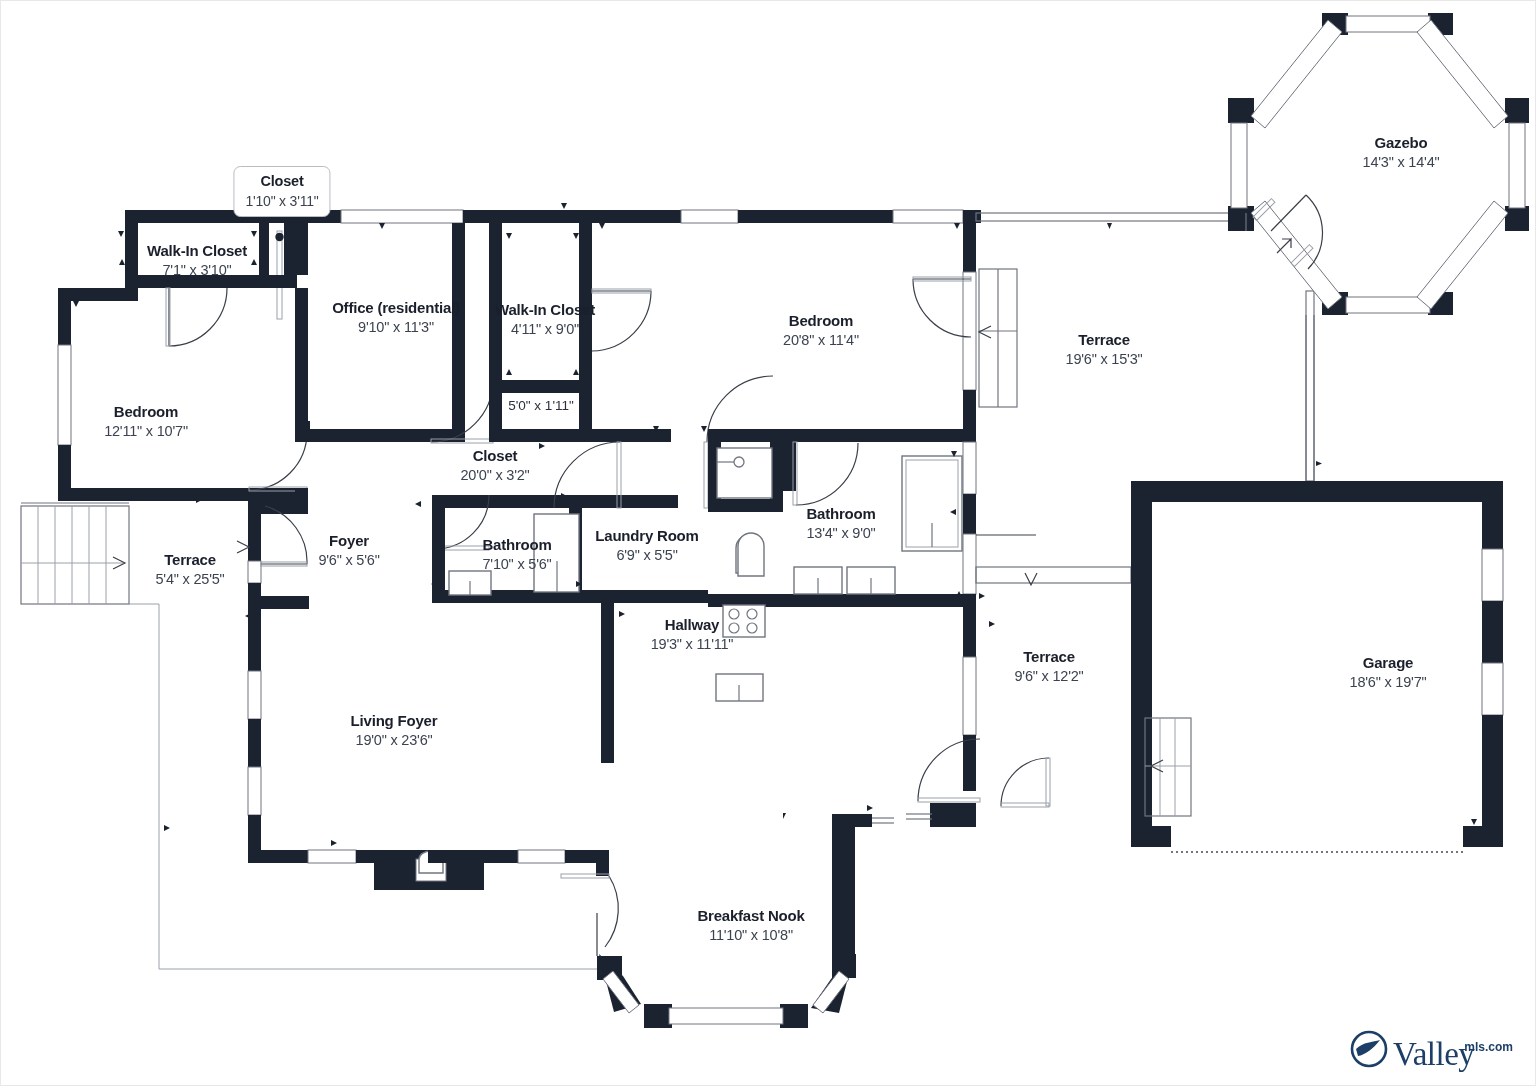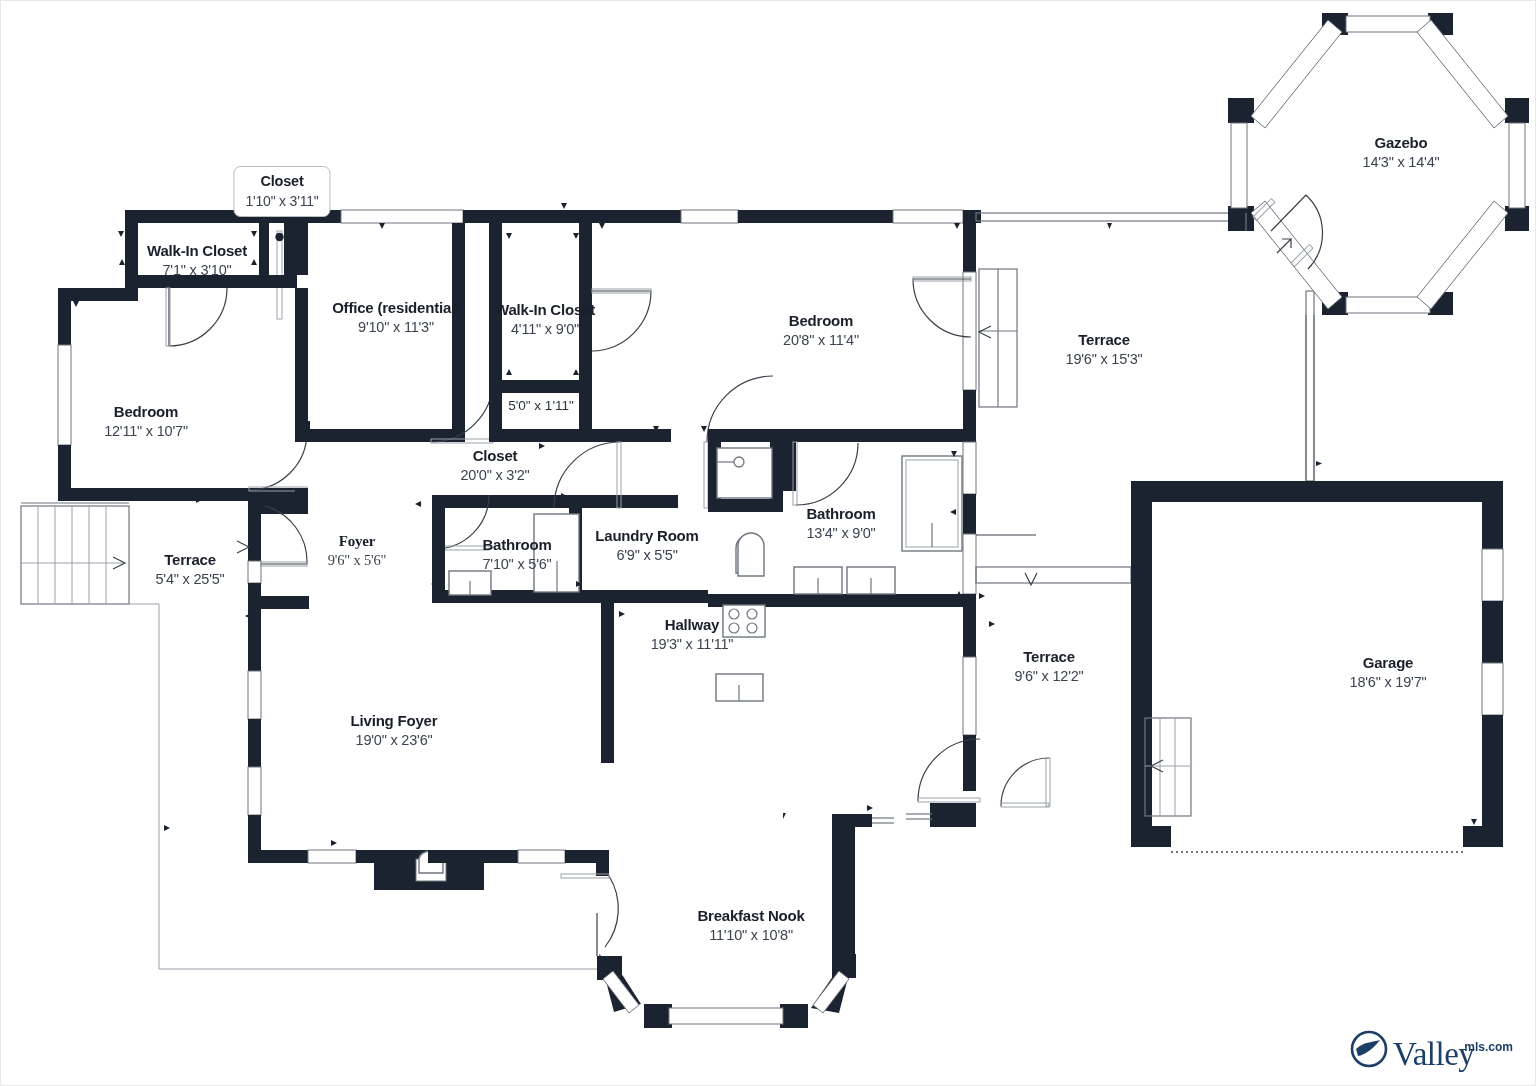--- a/index.html
+++ b/index.html
@@ -511,21 +511,21 @@
   <div class="room-label" style="left:516px; top:534px;">
     <div class="room-name">Bathroom</div>
     <div class="room-dims">7'10" x 5'6"</div>
   </div>
 
   <div class="room-label" style="left:646px; top:525px;">
     <div class="room-name">Laundry Room</div>
     <div class="room-dims">6'9" x 5'5"</div>
   </div>
 
-  <div class="room-label" style="left:356px; top:530px;font-family:Liberation Serif, serif;">
+  <div class="room-label" style="left:348px; top:530px;">
     <div class="room-name">Foyer</div>
     <div class="room-dims">9'6" x 5'6"</div>
   </div>
 
   <div class="room-label" style="left:189px; top:549px;">
     <div class="room-name">Terrace</div>
     <div class="room-dims">5'4" x 25'5"</div>
   </div>
 
   <div class="room-label" style="left:1103px; top:329px;">

